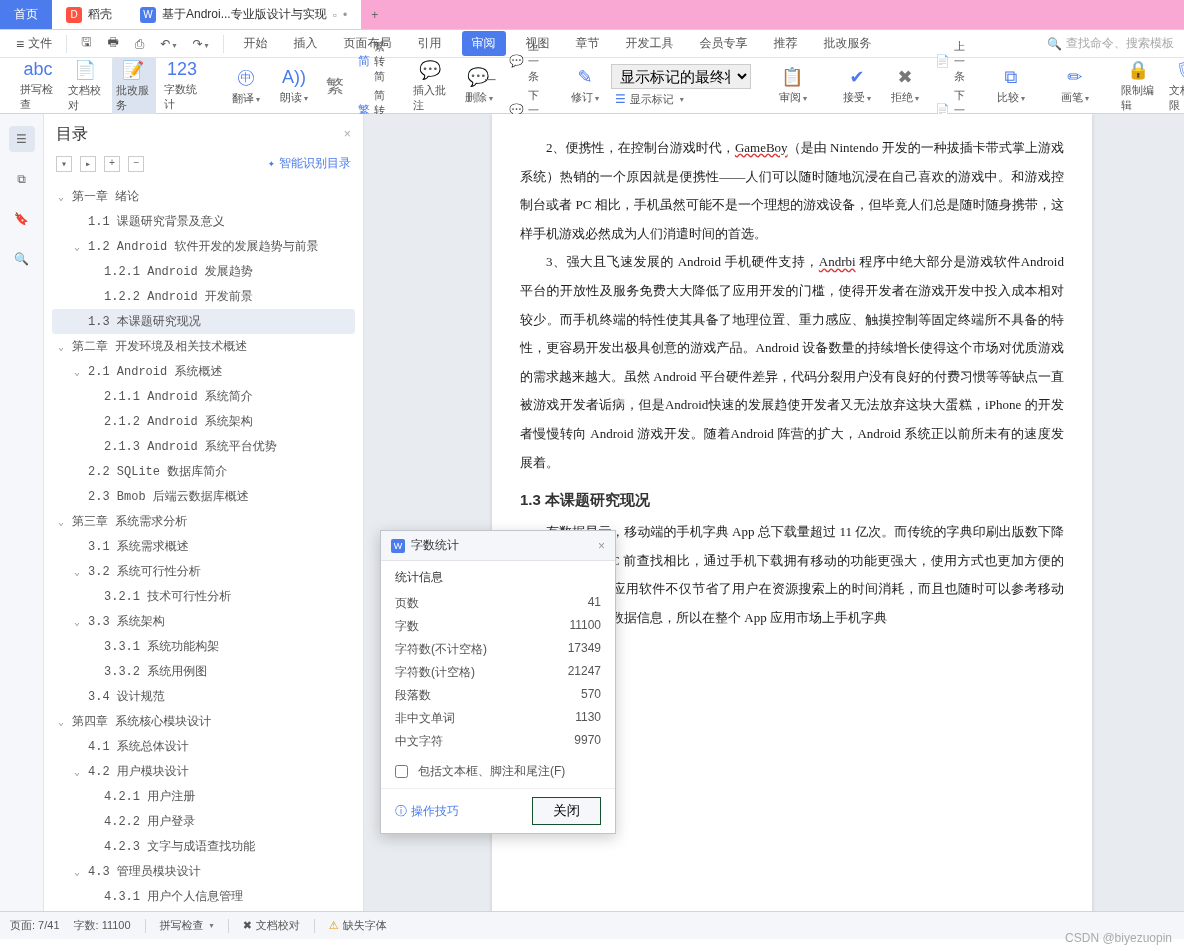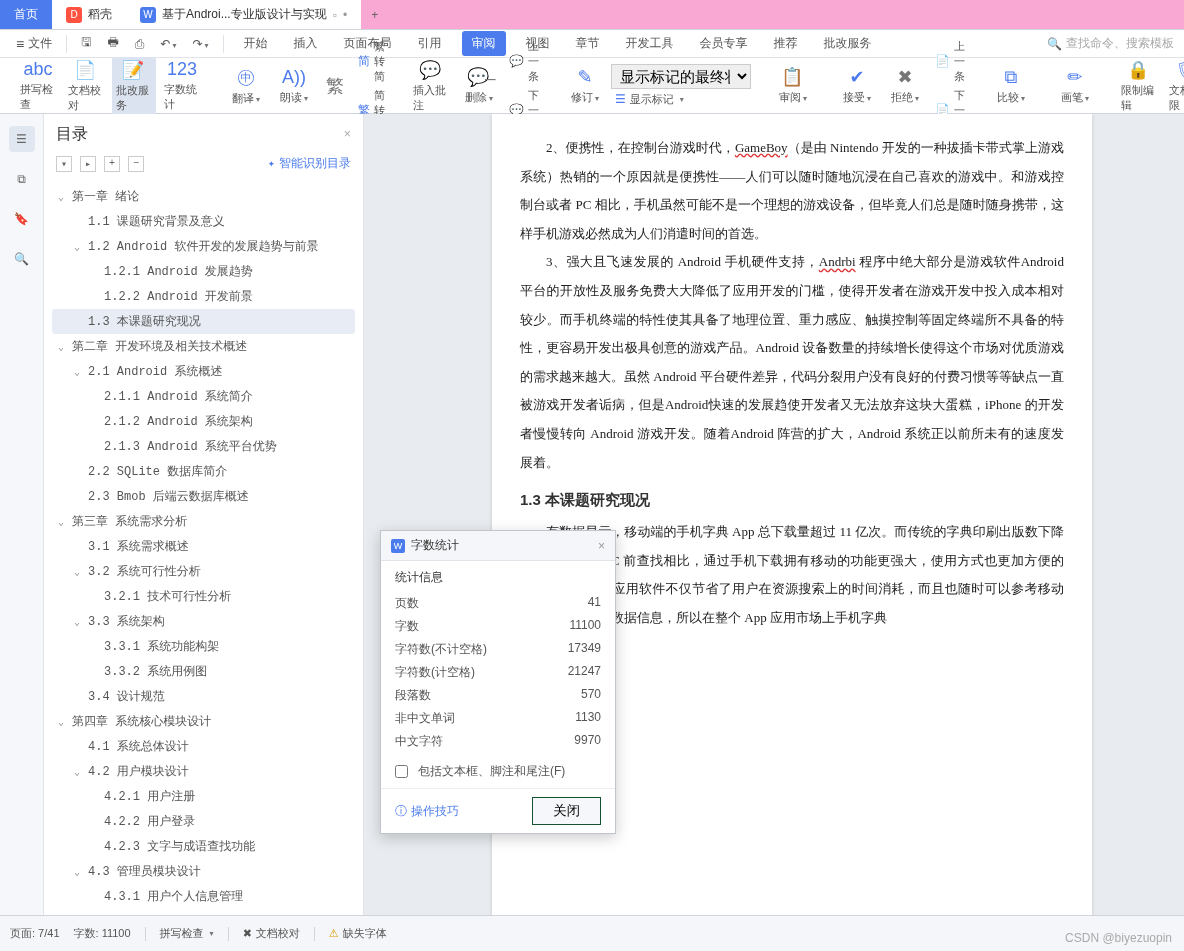--- a/index.html
+++ b/index.html
@@ -80,21 +80,21 @@
 .dialog-body h4 { font-size: 12px; font-weight: normal; color: #333; margin-bottom: 6px; }
 .stat-row { display: flex; padding: 3px 0; }
 .stat-row .k { flex: 1; }
 .stat-row .v { }
 .chk-row { display: flex; align-items: center; gap: 10px; margin-top: 10px; color: #555; }
 .dialog-foot { display: flex; align-items: center; padding: 8px 14px; border-top: 1px solid #eee; gap: 6px; }
 .tips { color: #4b7bec; cursor: pointer; display: flex; align-items: center; gap: 4px; }
 .dialog-close-btn { margin-left: auto; padding: 4px 20px; border: 1px solid #14532d; background: #f5f7fa; cursor: pointer; }
 
 
-.status-bar { position: absolute; bottom: 0; left: 0; right: 0; height: 36px; background: #f4f6f9; border-top: 1px solid #d0d4db; display: flex; align-items: center; padding: 0 10px; gap: 14px; font-size: 11px; color: #555; }
+.status-bar { position: absolute; bottom: 12px; left: 0; right: 0; height: 28px; background: #f4f6f9; border-top: 1px solid #d0d4db; display: flex; align-items: center; padding: 0 10px; gap: 14px; font-size: 11px; color: #555; }
 .status-item { display: flex; align-items: center; gap: 4px; }
 .status-sep { width: 1px; height: 14px; background: #d0d4db; }
 .watermark { position: absolute; bottom: 6px; right: 12px; color: #aaa; font-size: 12px; z-index: 30; }
 </style>
 </head>
 <body>
 
 <div class="tabs-bar">
   <div class="tab home">首页</div>
   <div class="tab dk">

